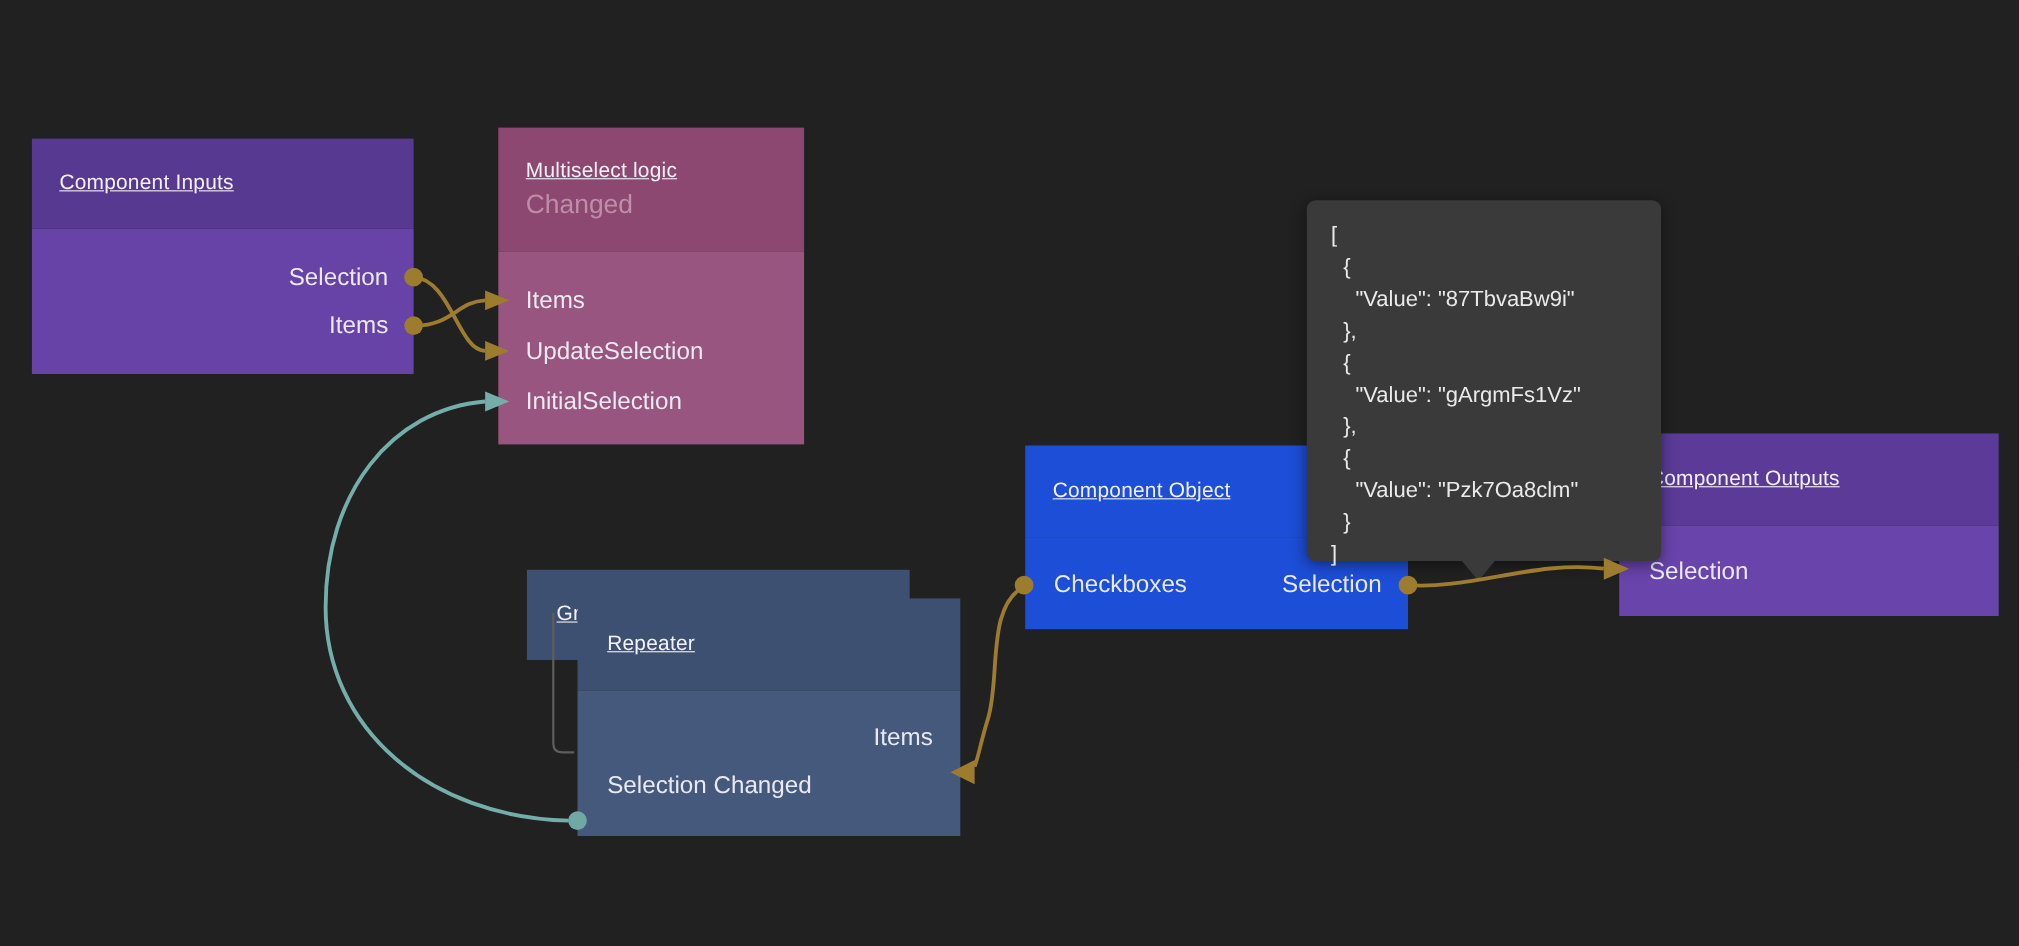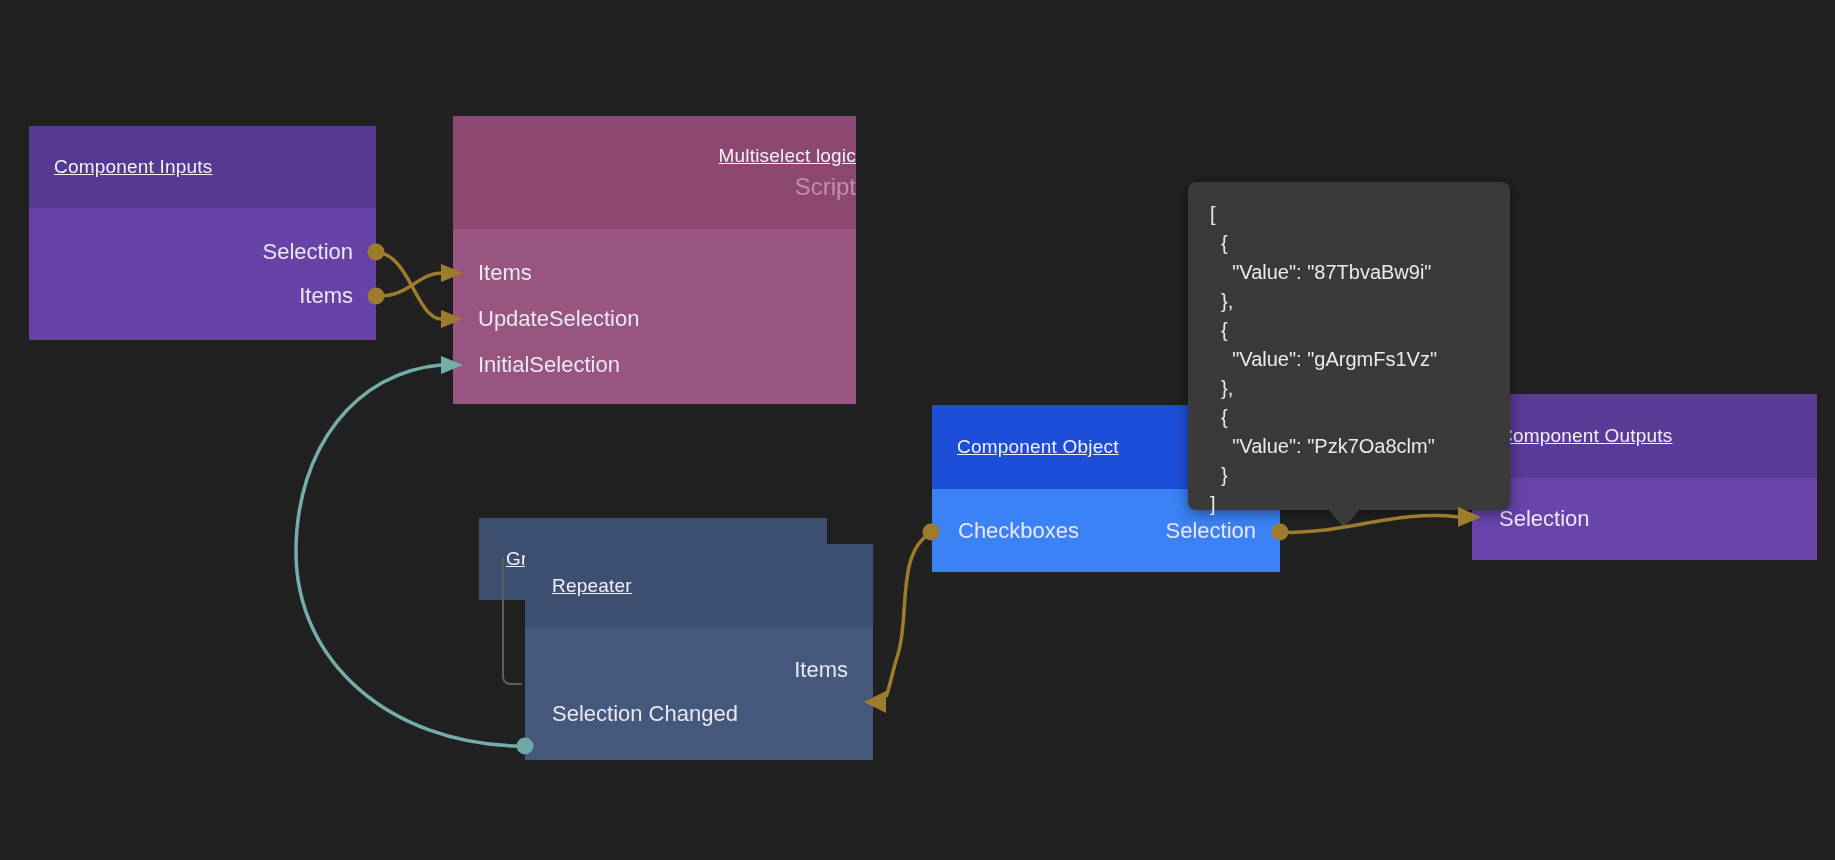--- a/index.html
+++ b/index.html
@@ -15,42 +15,42 @@
   .node .bd{box-sizing:border-box;}
   .prow{display:flex;align-items:center;font-size:22px;color:#eae8f1;box-sizing:border-box;}
 
   
   #n-cinputs{left:29px;top:126px;width:347px;height:214px;}
   #n-cinputs .hd{height:82px;background:#583992;padding-left:25px;}
   #n-cinputs .bd{height:132px;background:#6743a7;padding-top:22px;}
   #n-cinputs .prow{height:44px;justify-content:flex-end;padding-right:23px;}
 
   
-  #n-multi{left:453px;top:116px;width:403px;height:288px;text-align:right;}
+  #n-multi{left:453px;top:116px;width:278px;height:288px;}
   #n-multi .hd{height:113px;background:#8c4871;padding-left:25px;}
   #n-multi .subtitle{color:#c08da8;}
   #n-multi .bd{height:175px;background:#97557f;padding-top:21px;}
   #n-multi .prow{height:46px;justify-content:flex-start;padding-left:25px;}
 
   
   #n-group{left:479px;top:470px;width:348px;height:82px;}
   #n-group .hd{height:82px;background:#3e5071;padding-left:27px;margin-top:48px;}
 
   
   #n-repeater{left:525px;top:544px;width:348px;height:216px;}
   #n-repeater .hd{height:84px;background:#3e5071;padding-left:27px;}
   #n-repeater .bd{height:132px;background:#45597c;padding-top:20px;}
   #n-repeater .prow{height:44px;}
   #n-repeater .prow.right{justify-content:flex-end;padding-right:25px;}
   #n-repeater .prow.left{justify-content:flex-start;padding-left:27px;}
 
   
   #n-cobject{left:932px;top:405px;width:348px;height:167px;}
   #n-cobject .hd{height:84px;background:#1d4ed8;padding-left:25px;}
-  #n-cobject .bd{height:83px;background:#3b82f6;display:flex;align-items:center;justify-content:space-between;padding:0 24px 0 26px;text-align:right;}
+  #n-cobject .bd{height:83px;background:#1d4ed8;display:flex;align-items:center;justify-content:space-between;padding:0 24px 0 26px;text-align:right;}
 
   
   #n-couts{left:1472px;top:394px;width:345px;height:166px;}
   #n-couts .hd{height:84px;background:#5b3b97;padding-left:27px;}
   #n-couts .bd{height:82px;background:#6844ab;display:flex;align-items:center;padding-left:27px;}
 
   
   #wires{position:absolute;left:0;top:0;z-index:4;pointer-events:none;}
 
   
@@ -84,21 +84,21 @@
       </div>
       <div class="prow">
         <span>Items</span>
       </div>
     </div>
   </div>
 
   <div class="node" id="n-multi">
     <div class="hd">
       <div class="title">Multiselect logic</div>
-      <div class="subtitle">Script</div>
+      <div class="subtitle">Changed</div>
     </div>
     <div class="bd">
       <div class="prow">
         <span>Items</span>
       </div>
       <div class="prow">
         <span>UpdateSelection</span>
       </div>
       <div class="prow">
         <span>InitialSelection</span>

